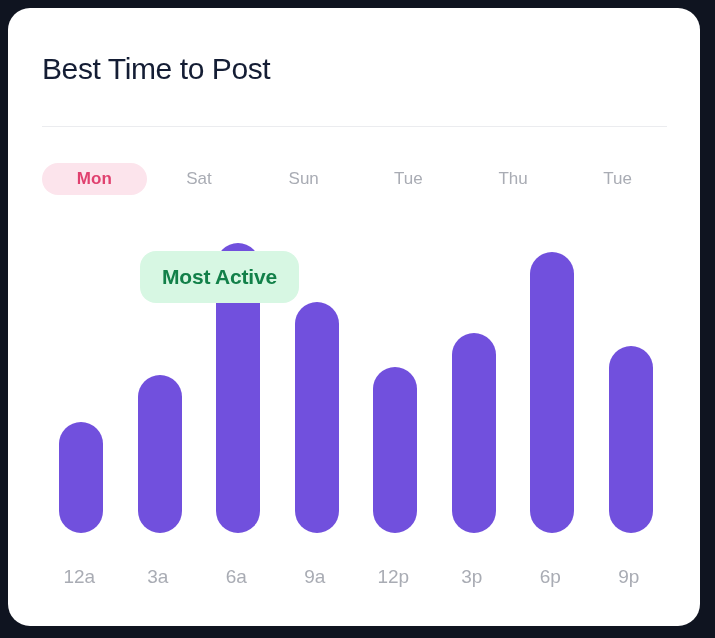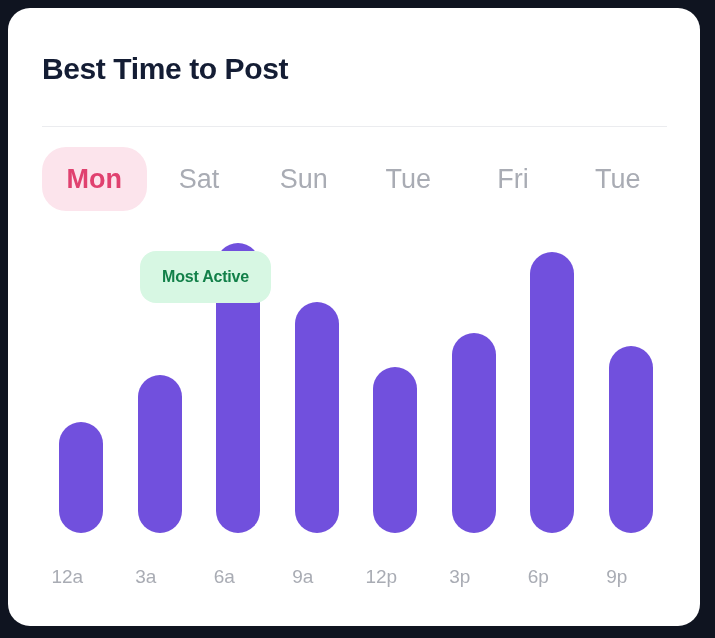--- a/index.html
+++ b/index.html
@@ -26,21 +26,21 @@
     border-radius: 22px;
     overflow: hidden;
   }
 
   
   .card-title {
     position: absolute;
     left: 34px;
     top: 44px;
     font-size: 30px;
-    font-weight: 700;
+    font-weight: 400;
     letter-spacing: -0.4px;
     color: #141d34;
     white-space: nowrap;
   }
 
   .divider {
     position: absolute;
     left: 34px;
     top: 118px;
     width: 625px;
@@ -54,25 +54,25 @@
     left: 34px;
     top: 147px;
     width: 628px;
     height: 48px;
     display: flex;
     align-items: center;
   }
 
   .day-tab {
     flex: 1 1 0;
-    height: 64px;
+    height: 32px;
     display: flex;
     align-items: center;
     justify-content: center;
-    font-size: 27px;
+    font-size: 17px;
     font-weight: 400;
     color: #a9acb4;
     border-radius: 24px;
     cursor: pointer;
     user-select: none;
   }
 
   .day-tab.is-active {
     background: #fce4ec;
     color: #e0416f;
@@ -117,31 +117,31 @@
   .badge {
     position: absolute;
     left: 132px;
     top: 243px;
     height: 52px;
     padding: 0 22px;
     display: flex;
     align-items: center;
     background: #d7f7e3;
     border-radius: 16px;
-    font-size: 16px;
+    font-size: 21px;
     font-weight: 700;
     color: #128049;
     letter-spacing: -0.2px;
     white-space: nowrap;
   }
 
   
   .x-axis {
     position: absolute;
-    left: 20px;
+    left: 32px;
     top: 558px;
     width: 628px;
     display: flex;
   }
 
   .x-label {
     flex: 1 1 0;
     text-align: center;
     font-size: 19px;
     color: #a9acb4;
@@ -164,21 +164,21 @@
     <div class="day-tab">
       <span>Sat</span>
     </div>
     <div class="day-tab">
       <span>Sun</span>
     </div>
     <div class="day-tab">
       <span>Tue</span>
     </div>
     <div class="day-tab">
-      <span>Fri</span>
+      <span>Thu</span>
     </div>
     <div class="day-tab">
       <span>Tue</span>
     </div>
   </div>
 
   <div class="chart">
     <div class="bars">
       <div class="bar-slot">
           <div class="bar" style="height: 111px; background: rgb(113, 80, 221);"></div>

